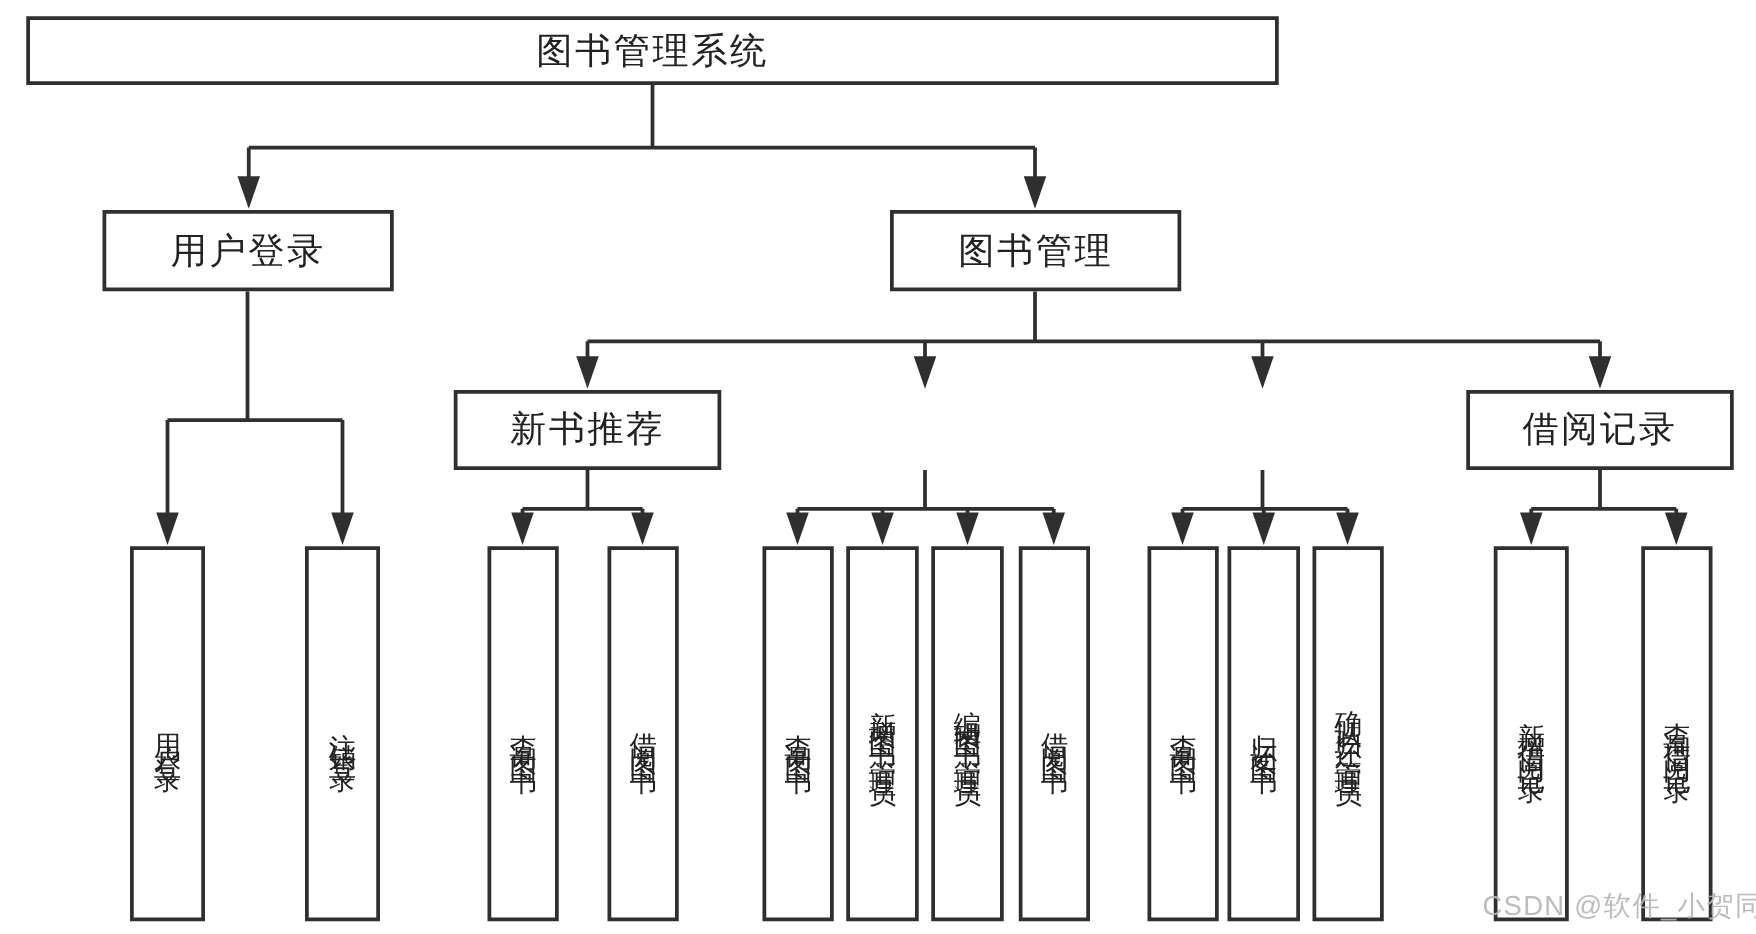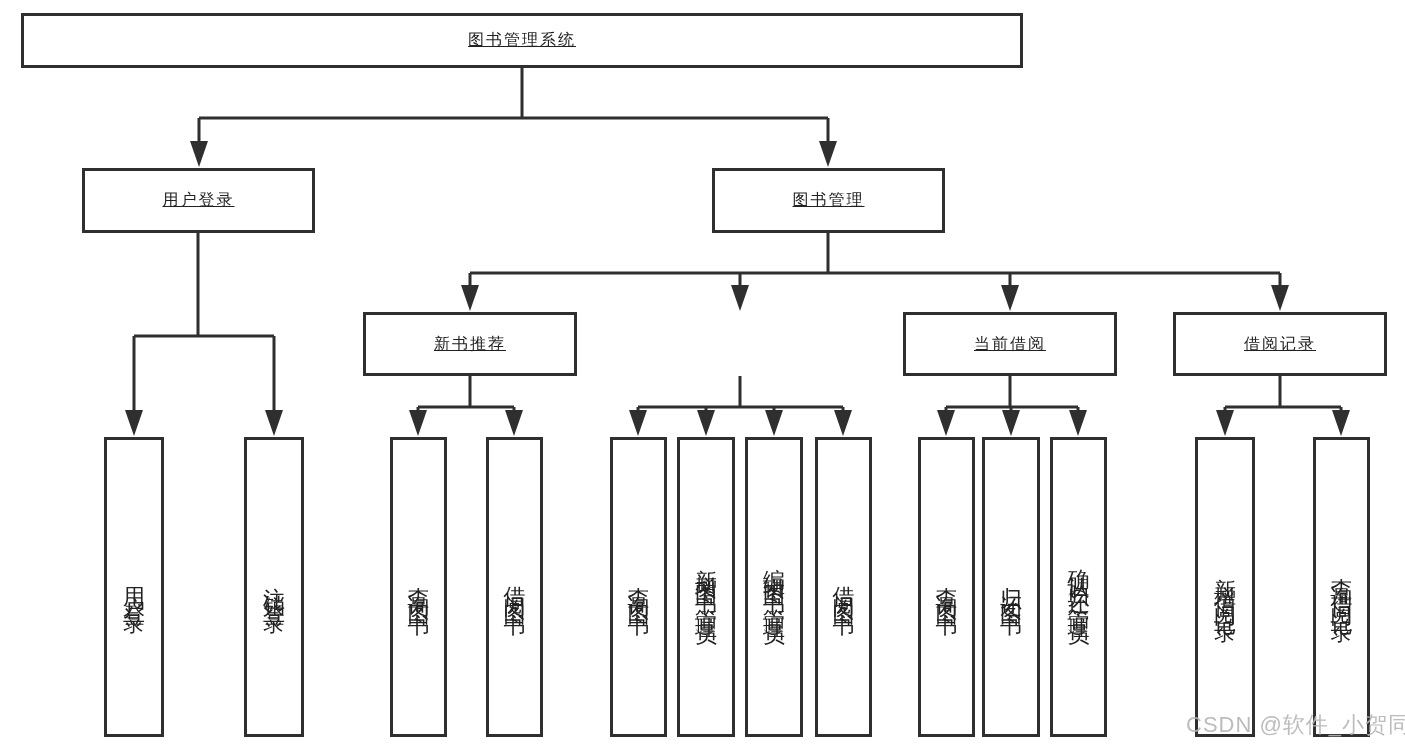--- a/index.html
+++ b/index.html
@@ -16,21 +16,21 @@
     position: absolute;
     box-sizing: border-box;
     border: 3px solid #2f2f2f;
     background: #ffffff;
     display: flex;
     align-items: center;
     justify-content: center;
     color: #222222;
     z-index: 2;
   }
-  .h { font-size: 16px; letter-spacing: 2px; white-space: nowrap; text-decoration: underline; }
+  .h { font-size: 29px; letter-spacing: 2px; white-space: nowrap; }
   .v {
     writing-mode: vertical-rl;
     text-orientation: mixed;
     font-size: 22px;
     letter-spacing: 9px;
     line-height: 1;
   }
   .vt { letter-spacing: 8px; }
   .watermark {
     position: absolute;
@@ -81,21 +81,20 @@
       <polygon points="1341,436 1332,410 1350,410"></polygon>
     </g>
   </svg>
 
   <div class="n h" style="left:21px; top:13px; width:1002px; height:55px;">图书管理系统</div>
 
   <div class="n h" style="left:82px; top:168px; width:233px; height:65px;">用户登录</div>
   <div class="n h" style="left:712px; top:168px; width:233px; height:65px;">图书管理</div>
 
   <div class="n h" style="left:363px; top:312px; width:214px; height:64px;">新书推荐</div>
-  <div class="n h" style="left:903px; top:312px; width:214px; height:64px;">当前借阅</div>
   <div class="n h" style="left:1173px; top:312px; width:214px; height:64px;">借阅记录</div>
 
   <div class="n v" style="left:104px; top:437px; width:60px; height:300px;">用户登录</div>
   <div class="n v" style="left:244px; top:437px; width:60px; height:300px;">注销登录</div>
 
   <div class="n v" style="left:390px; top:437px; width:57px; height:300px;">查询图书</div>
   <div class="n v" style="left:486px; top:437px; width:57px; height:300px;">借阅图书</div>
 
   <div class="n v" style="left:610px; top:437px; width:57px; height:300px;">查询图书</div>
   <div class="n v vt" style="left:677px; top:437px; width:58px; height:300px;">新增图书（管理员）</div>

